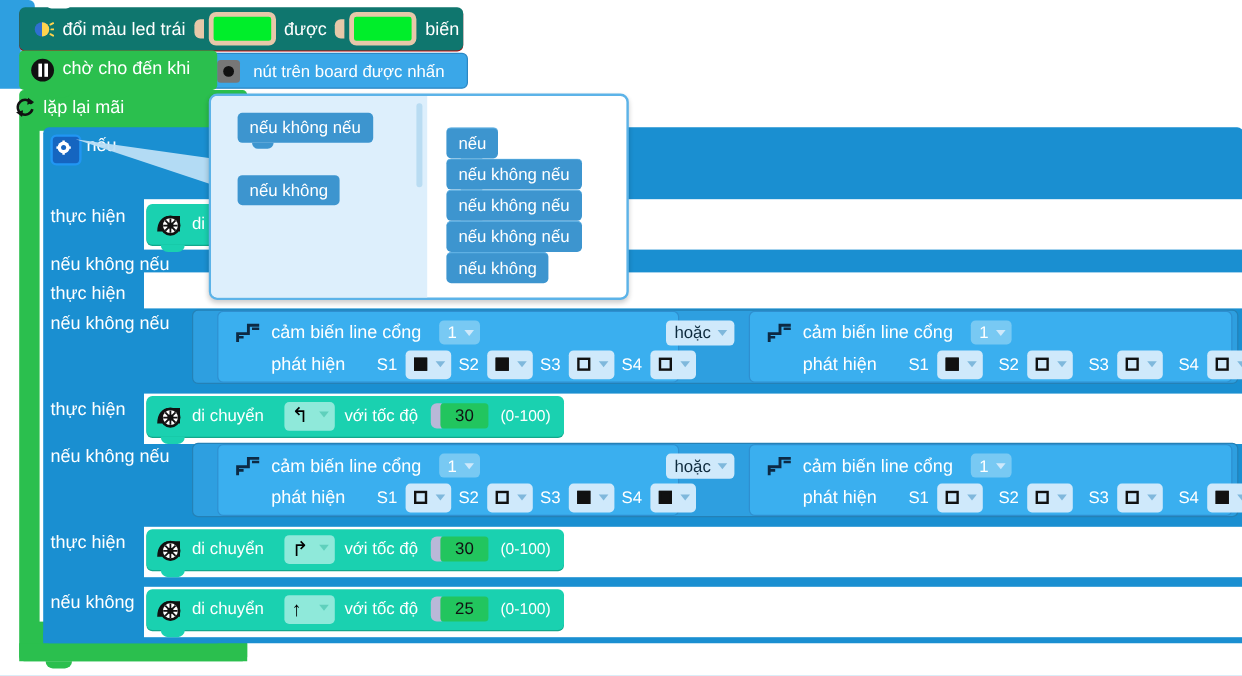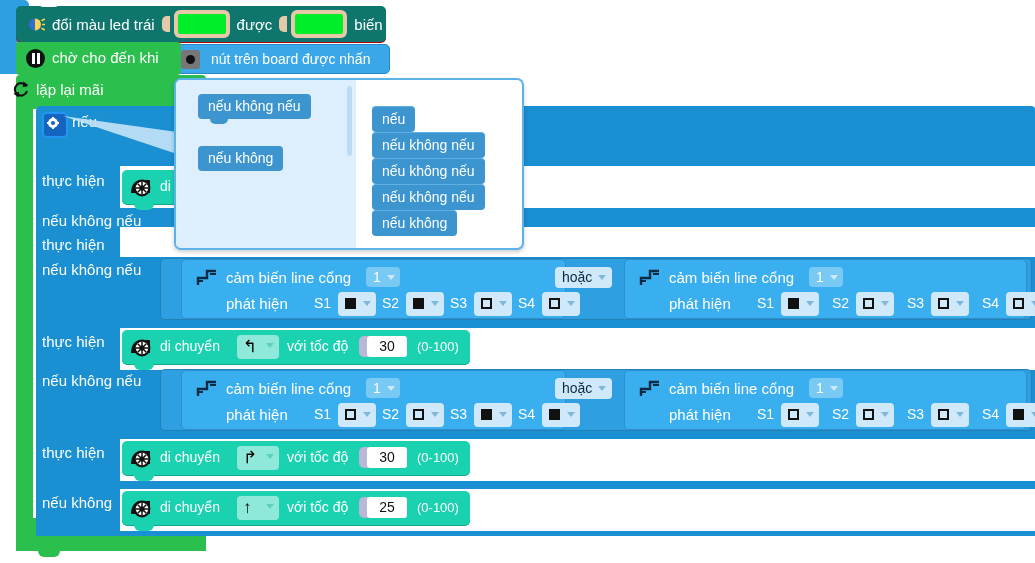--- a/index.html
+++ b/index.html
@@ -79,21 +79,21 @@
         box-shadow:0 1px 0 #12a88c;}
   .move .nub{position:absolute;left:12px;top:34px;width:20px;height:6px;background:#1ad1b0;
         border-radius:0 0 8px 8px;}
   .wheel{position:absolute;left:8px;top:6px;width:22px;height:22px;}
   .move .lbl{position:absolute;top:8px;font-size:14px;color:#fff;white-space:nowrap;}
   .dirfield{position:absolute;top:5px;width:42px;height:24px;background:#8fe9da;border-radius:4px;}
   .dirfield .arrow{position:absolute;left:6px;top:2px;font-size:17px;color:#000;line-height:20px;}
   .dirfield .caret{position:absolute;right:5px;top:8px;width:0;height:0;border-left:4px solid transparent;
      border-right:4px solid transparent;border-top:5px solid #5fd0bc;}
   .numplug{position:absolute;top:6px;width:9px;height:21px;background:#b9b8d8;border-radius:5px 0 0 5px;}
-  .numfield{position:absolute;top:6px;width:40px;height:21px;background:#ffffff;border-radius:3px;
+  .numfield{position:absolute;top:6px;width:40px;height:21px;background:#22c55e;border-radius:3px;
      color:#111;font-size:14px;text-align:center;line-height:21px;}
   .rangelbl{position:absolute;top:9px;font-size:13px;color:#fff;}
 
   
   .sensor{position:absolute;height:60px;background:#3aafef;border:1px solid #2e8fd0;
      border-radius:5px;box-sizing:border-box;}
   .sensor .sicon{position:absolute;left:14px;top:9px;width:22px;height:18px;}
   .sensor .r1{position:absolute;left:44px;top:9px;font-size:15px;color:#fff;white-space:nowrap;}
   .portfield{position:absolute;top:7px;width:34px;height:20px;background:#78c9f3;border-radius:4px;
      color:#fff;font-size:14px;line-height:20px;padding-left:7px;box-sizing:border-box;}

